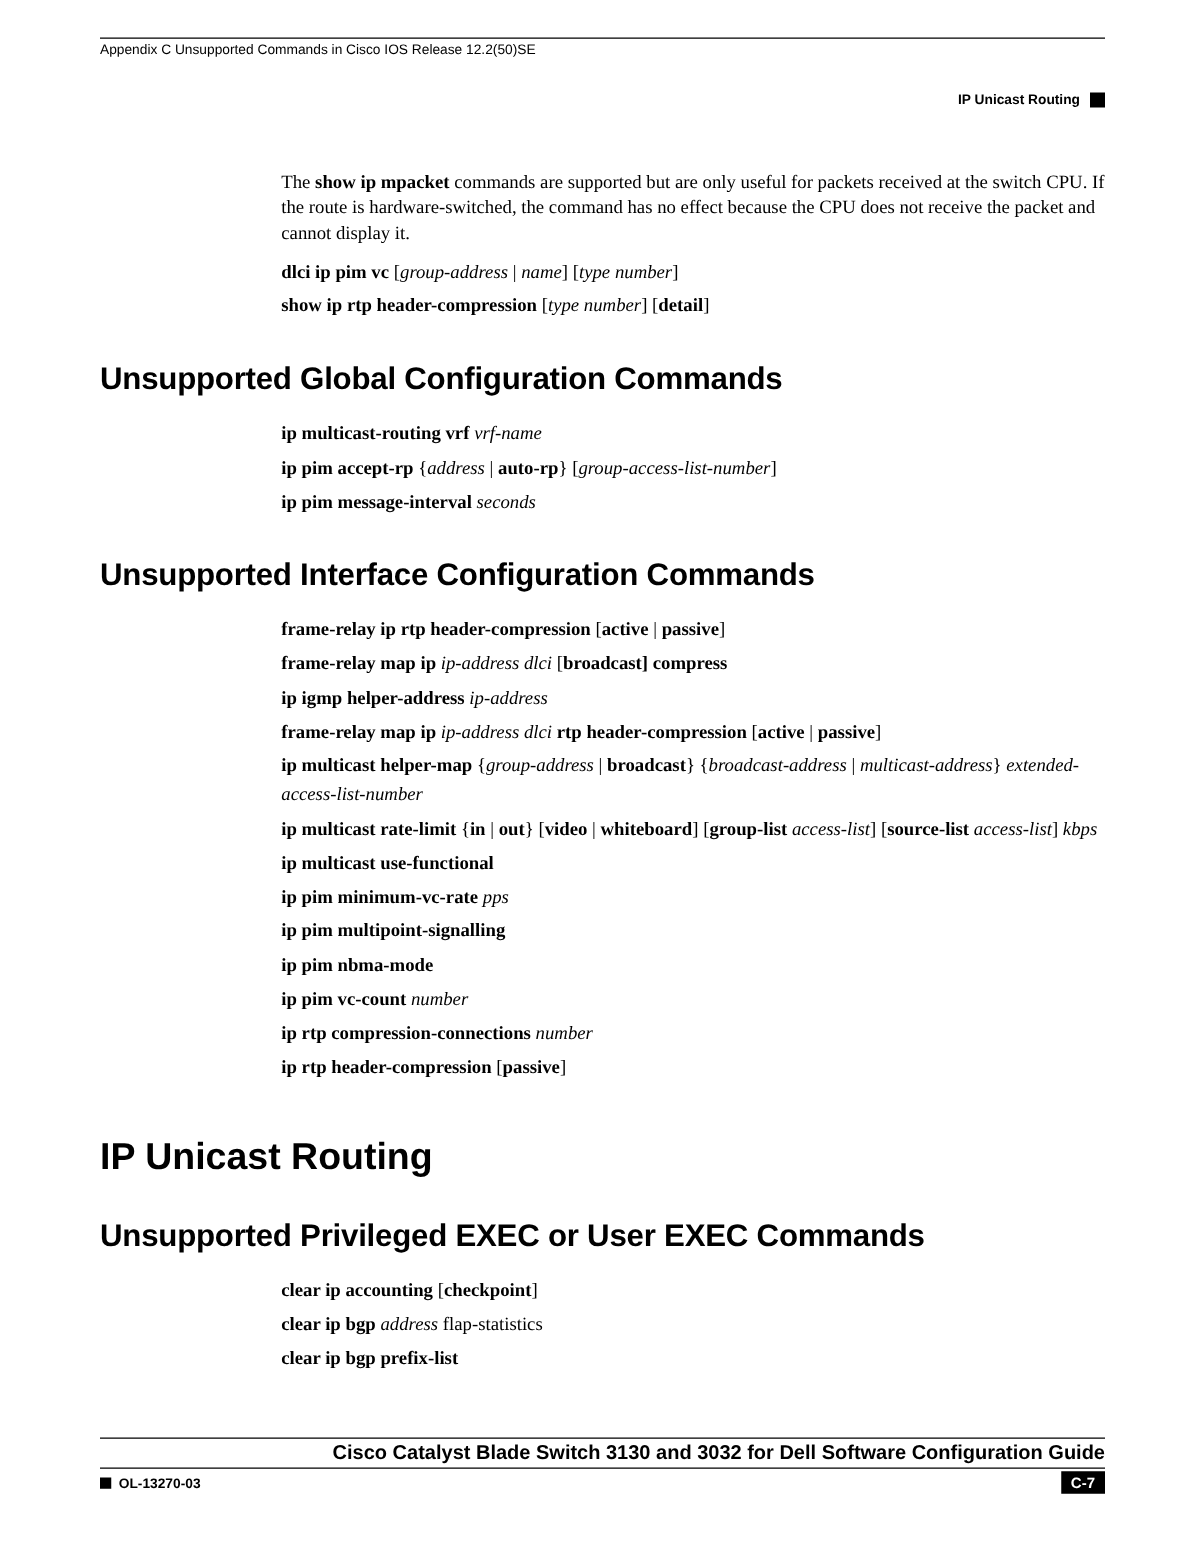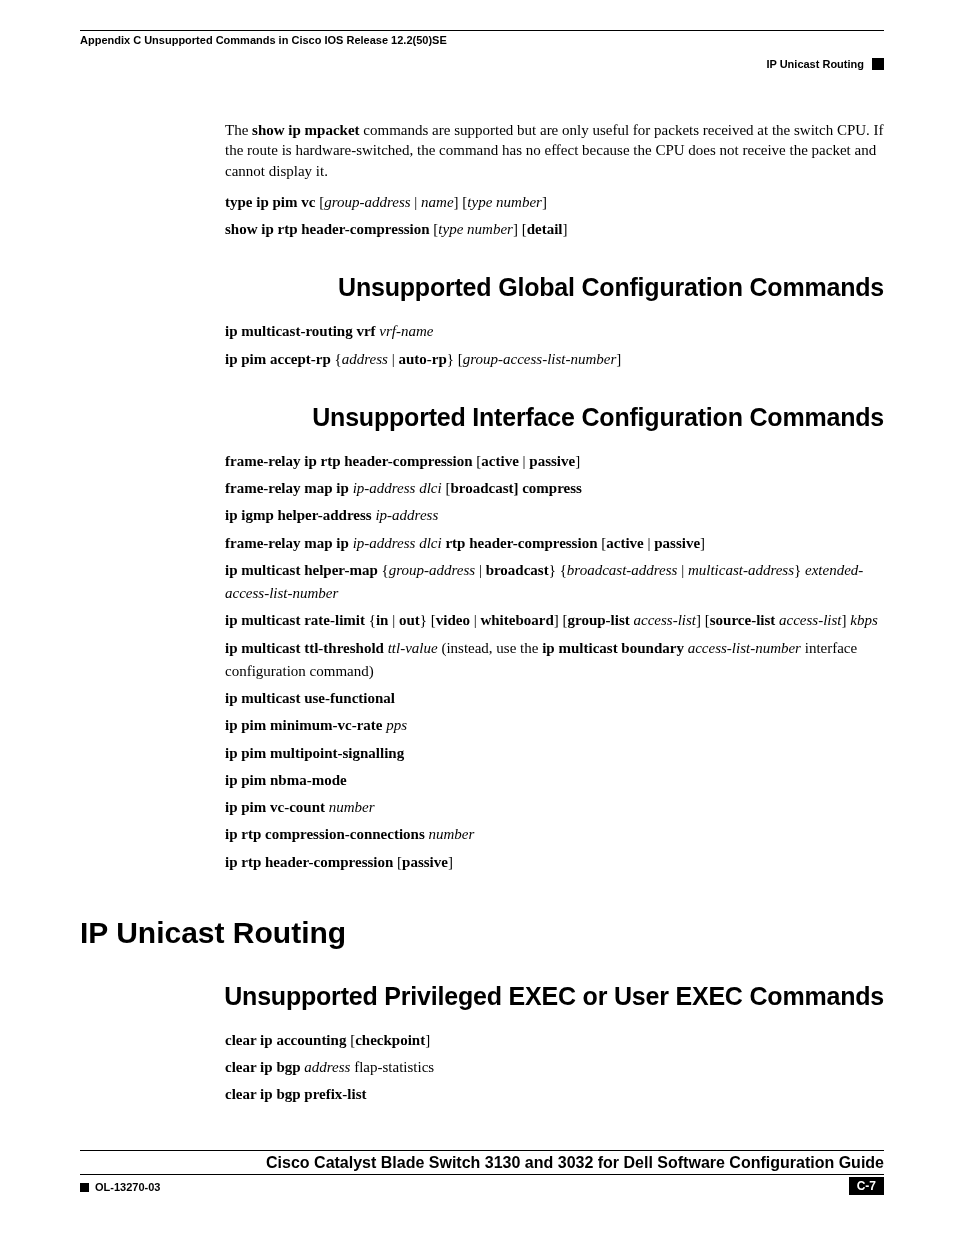--- a/index.html
+++ b/index.html
@@ -16,23 +16,23 @@
     box-sizing: border-box;
     padding: 30px 70px 0 80px;
   }
   .top-rule {
     border-top: 1px solid #000;
     margin-bottom: 3px;
   }
   .header-line {
     font-family: Arial, Helvetica, sans-serif;
     font-size: 11px;
-    font-weight: bold;
+    font-weight: normal;
     color: #000;
-    margin-bottom: 12px;
+    margin-bottom: 28px;
   }
   .header-right {
     display: flex;
     justify-content: flex-end;
     align-items: center;
     gap: 8px;
     font-family: Arial, Helvetica, sans-serif;
     font-size: 11px;
     font-weight: bold;
     margin-bottom: 50px;
@@ -55,21 +55,20 @@
     line-height: 1.55;
   }
   .b { font-weight: bold; }
   .i { font-style: italic; }
   h2.section {
     font-family: Arial, Helvetica, sans-serif;
     font-size: 25px;
     font-weight: bold;
     margin: 32px 0 18px -145px;
     letter-spacing: -0.2px;
-    text-align: right;
   }
   h1.chapter {
     font-family: Arial, Helvetica, sans-serif;
     font-size: 30px;
     font-weight: bold;
     margin: 42px 0 24px -145px;
   }
   .footer {
     position: absolute;
     left: 80px;
@@ -128,41 +127,41 @@
     <span class="sq"></span>
   </div>
 
   <div class="content">
 
     <p class="para">
       <span>The </span><span class="b">show ip mpacket</span><span> commands are supported but are only useful for packets received at the switch CPU. If the route is hardware-switched, the command has no effect because the CPU does not receive the packet and cannot display it.</span>
     </p>
 
     <div class="cmd-line">
-      <span class="b">type ip pim vc</span><span> [</span><span class="i">group-address</span><span> | </span><span class="i">name</span><span>] [</span><span class="i">type number</span><span>]</span>
+      <span class="b">dlci ip pim vc</span><span> [</span><span class="i">group-address</span><span> | </span><span class="i">name</span><span>] [</span><span class="i">type number</span><span>]</span>
     </div>
 
     <div class="cmd-line">
       <span class="b">show ip rtp header-compression</span><span> [</span><span class="i">type number</span><span>] [</span><span class="b">detail</span><span>]</span>
     </div>
 
     <h2 class="section">Unsupported Global Configuration Commands</h2>
 
     <div class="cmd-line"><span class="b">ip multicast-routing vrf </span><span class="i">vrf-name</span></div>
     <div class="cmd-line"><span class="b">ip pim accept-rp</span><span> {</span><span class="i">address</span><span> | </span><span class="b">auto-rp</span><span>} [</span><span class="i">group-access-list-number</span><span>]</span></div>
+    <div class="cmd-line"><span class="b">ip pim message-interval </span><span class="i">seconds</span></div>
 
     <h2 class="section">Unsupported Interface Configuration Commands</h2>
 
     <div class="cmd-line"><span class="b">frame-relay ip rtp header-compression</span><span> [</span><span class="b">active</span><span> | </span><span class="b">passive</span><span>]</span></div>
     <div class="cmd-line"><span class="b">frame-relay map ip </span><span class="i">ip-address dlci</span><span> [</span><span class="b">broadcast</span><span class="b">] compress</span></div>
     <div class="cmd-line"><span class="b">ip igmp helper-address </span><span class="i">ip-address</span></div>
     <div class="cmd-line"><span class="b">frame-relay map ip </span><span class="i">ip-address dlci </span><span class="b">rtp header-compression</span><span> [</span><span class="b">active</span><span> | </span><span class="b">passive</span><span>]</span></div>
     <div class="cmd-line"><span class="b">ip multicast helper-map</span><span> {</span><span class="i">group-address</span><span> | </span><span class="b">broadcast</span><span>} {</span><span class="i">broadcast-address</span><span> | </span><span class="i">multicast-address</span><span>} </span><span class="i">extended-access-list-number</span></div>
     <div class="cmd-line"><span class="b">ip multicast rate-limit</span><span> {</span><span class="b">in</span><span> | </span><span class="b">out</span><span>} [</span><span class="b">video</span><span> | </span><span class="b">whiteboard</span><span>] [</span><span class="b">group-list </span><span class="i">access-list</span><span>] [</span><span class="b">source-list </span><span class="i">access-list</span><span>] </span><span class="i">kbps</span></div>
-    <div class="cmd-line"><span class="b">ip multicast ttl-threshold </span><span class="i">ttl-value</span><span> (instead, use the </span><span class="b">ip multicast boundary </span><span class="i">access-list-number</span><span> interface configuration command)</span></div>
     <div class="cmd-line"><span class="b">ip multicast use-functional</span></div>
     <div class="cmd-line"><span class="b">ip pim minimum-vc-rate </span><span class="i">pps</span></div>
     <div class="cmd-line"><span class="b">ip pim multipoint-signalling</span></div>
     <div class="cmd-line"><span class="b">ip pim nbma-mode</span></div>
     <div class="cmd-line"><span class="b">ip pim vc-count </span><span class="i">number</span></div>
     <div class="cmd-line"><span class="b">ip rtp compression-connections </span><span class="i">number</span></div>
     <div class="cmd-line"><span class="b">ip rtp header-compression</span><span> [</span><span class="b">passive</span><span>]</span></div>
 
     <h1 class="chapter">IP Unicast Routing</h1>
 

